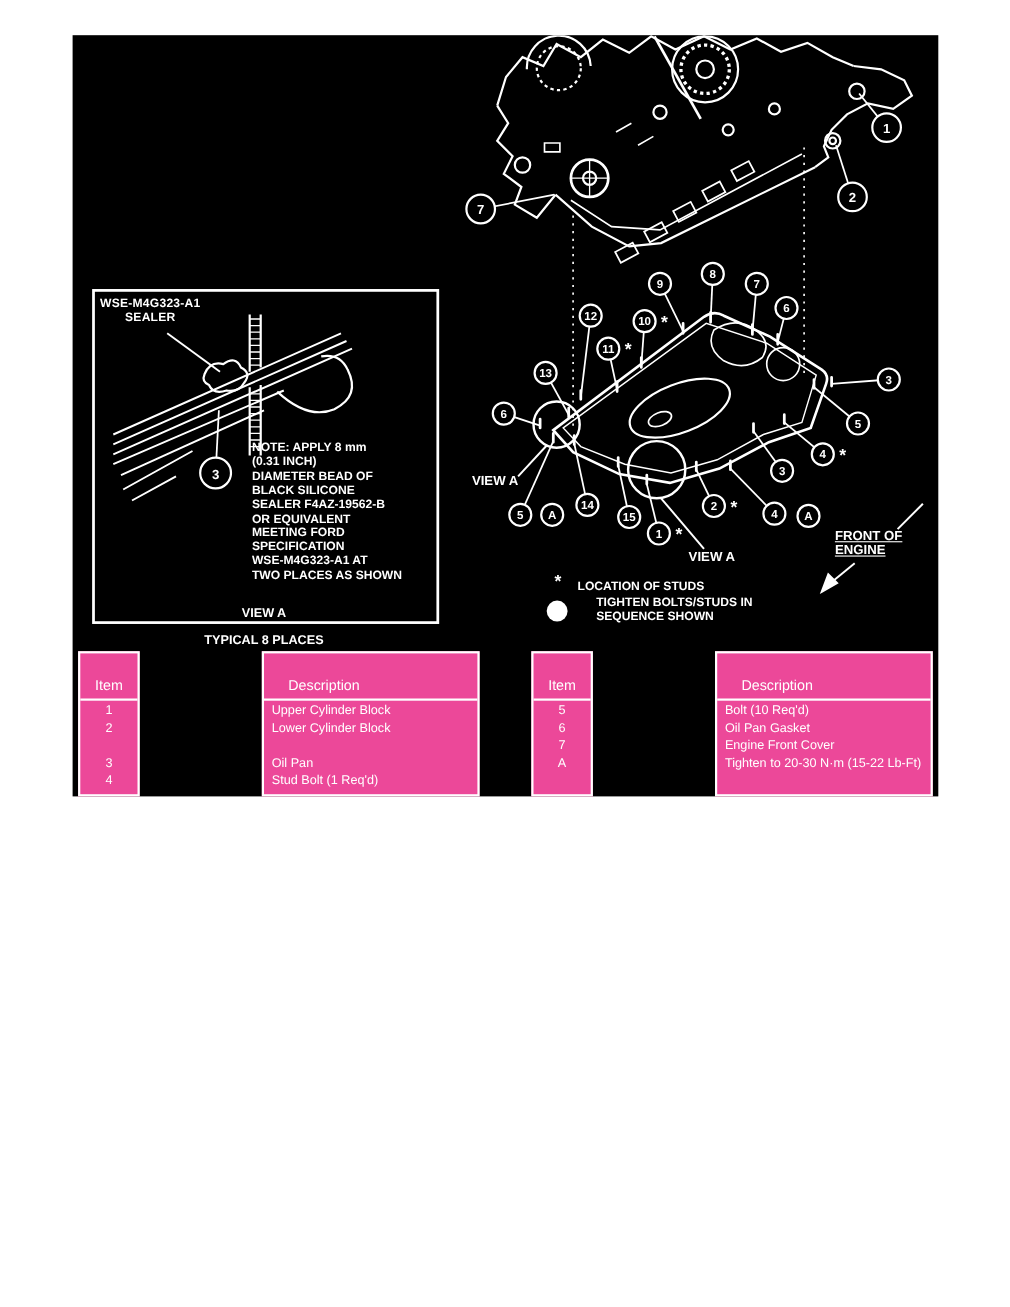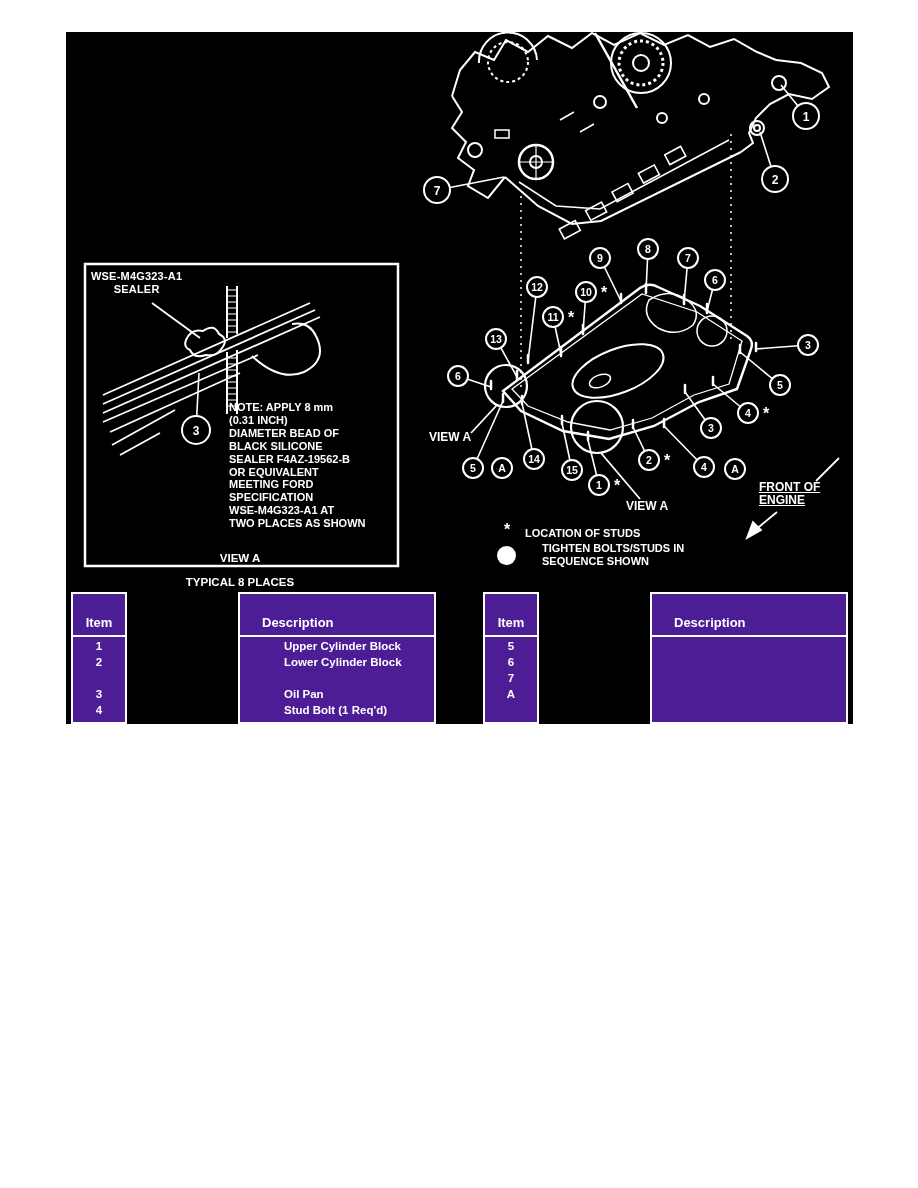--- a/index.html
+++ b/index.html
@@ -12,29 +12,29 @@
   .note{left:229px;top:401px;width:178px;font-size:11px;line-height:12.9px;}
   .inset-view{left:140px;top:540px;width:200px;text-align:center;font-size:11.5px;line-height:12px;}
   .view-a-left{left:429px;top:430px;font-size:12px;}
   .view-a-bottom{left:626px;top:499px;font-size:12px;}
   .front-engine{left:759px;top:481px;font-size:12px;line-height:12.5px;text-decoration:underline;}
   .legend-star{left:504px;top:521px;font-size:16px;}
   .legend-label-1{left:525px;top:527px;font-size:11px;}
   .legend-label-2{left:542px;top:542px;font-size:11px;line-height:13px;}
   .legend-disc{position:absolute;left:497px;top:546px;width:19px;height:19px;border-radius:50%;background:#fff;}
   
-  .tbl{position:absolute;background:#4c1d95;border:2px solid #fff;color:#fff;font-weight:bold;}
+  .tbl{position:absolute;background:#ec4899;border:2px solid #fff;color:#fff;font-weight:normal;}
   .tbl-head{height:36px;border-bottom:2px solid #fff;display:flex;align-items:flex-end;
             font-size:13px;padding-bottom:5px;}
   .item-tbl .tbl-head{justify-content:center;}
   .desc-tbl .tbl-head{padding-left:22px;}
   .tbl-body{padding-top:2px;}
   .trow{min-height:16px;font-size:11.5px;line-height:15px;}
   .titem{text-align:center;}
-  .tdesc{padding-left:7px;padding-right:4px;margin-left:37px;}
+  .tdesc{padding-left:7px;padding-right:4px;}
   .t1i{left:71px;top:592px;width:52px;height:128px;}
   .t1d{left:238px;top:592px;width:194px;height:128px;}
   .t2i{left:483px;top:592px;width:52px;height:128px;}
   .t2d{left:650px;top:592px;width:194px;height:128px;}
   
   .leader{stroke:#fff;stroke-width:1.6;}
   .callout-circle{fill:#000;stroke:#fff;stroke-width:2;}
   .callout-num{fill:#fff;font-family:"Liberation Sans",sans-serif;font-weight:bold;text-anchor:middle;}
   .callout-star{fill:#fff;font-family:"Liberation Sans",sans-serif;font-weight:bold;font-size:16px;}
 </style>
@@ -252,14 +252,20 @@
     <div class="tbl-head">Item</div>
     <div class="tbl-body">
         <div class="trow titem">5</div>
         <div class="trow titem">6</div>
         <div class="trow titem">7</div>
         <div class="trow titem">A</div>
       </div>
   </div>
   <div class="tbl desc-tbl t2d">
     <div class="tbl-head">Description</div>
+    <div class="tbl-body">
+        <div class="trow tdesc">Bolt (10 Req'd)</div>
+        <div class="trow tdesc">Oil Pan Gasket</div>
+        <div class="trow tdesc">Engine Front Cover</div>
+        <div class="trow tdesc">Tighten to 20-30 N·m (15-22 Lb-Ft)</div>
+      </div>
   </div>
 </div>
 
 </body></html>

